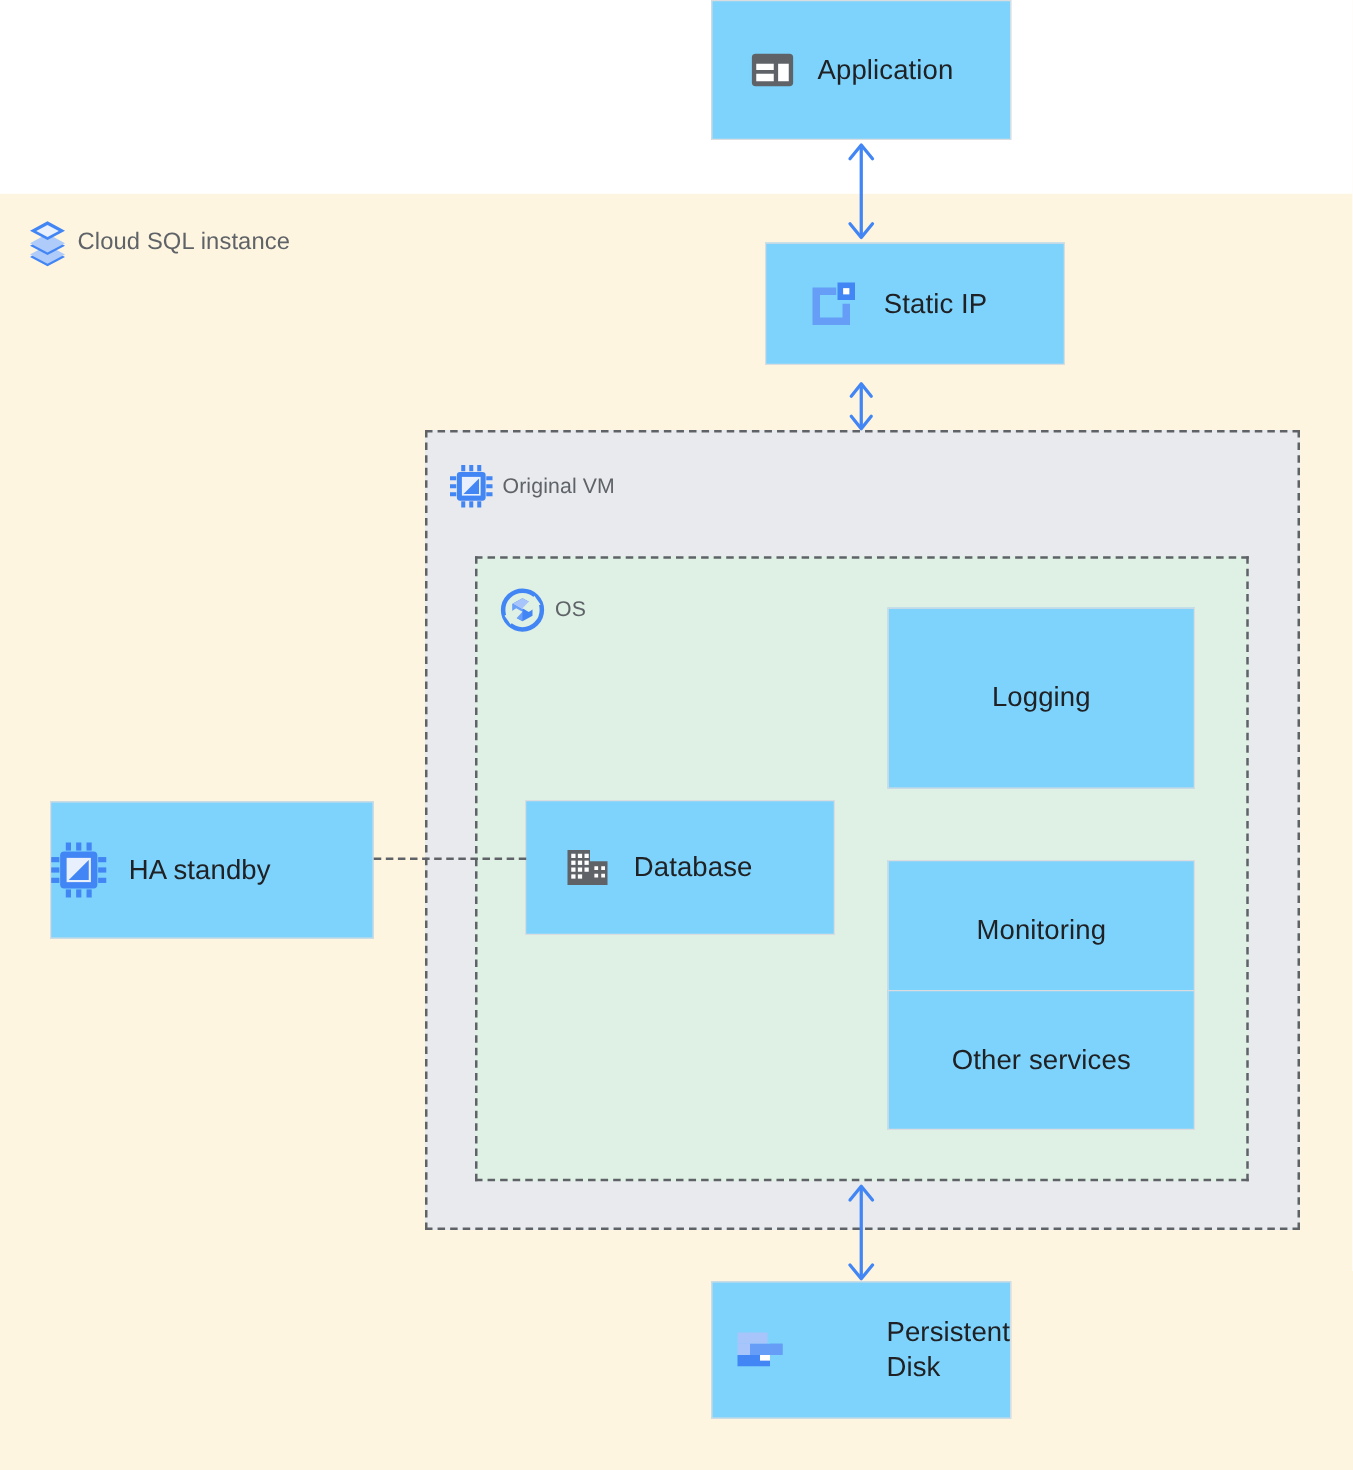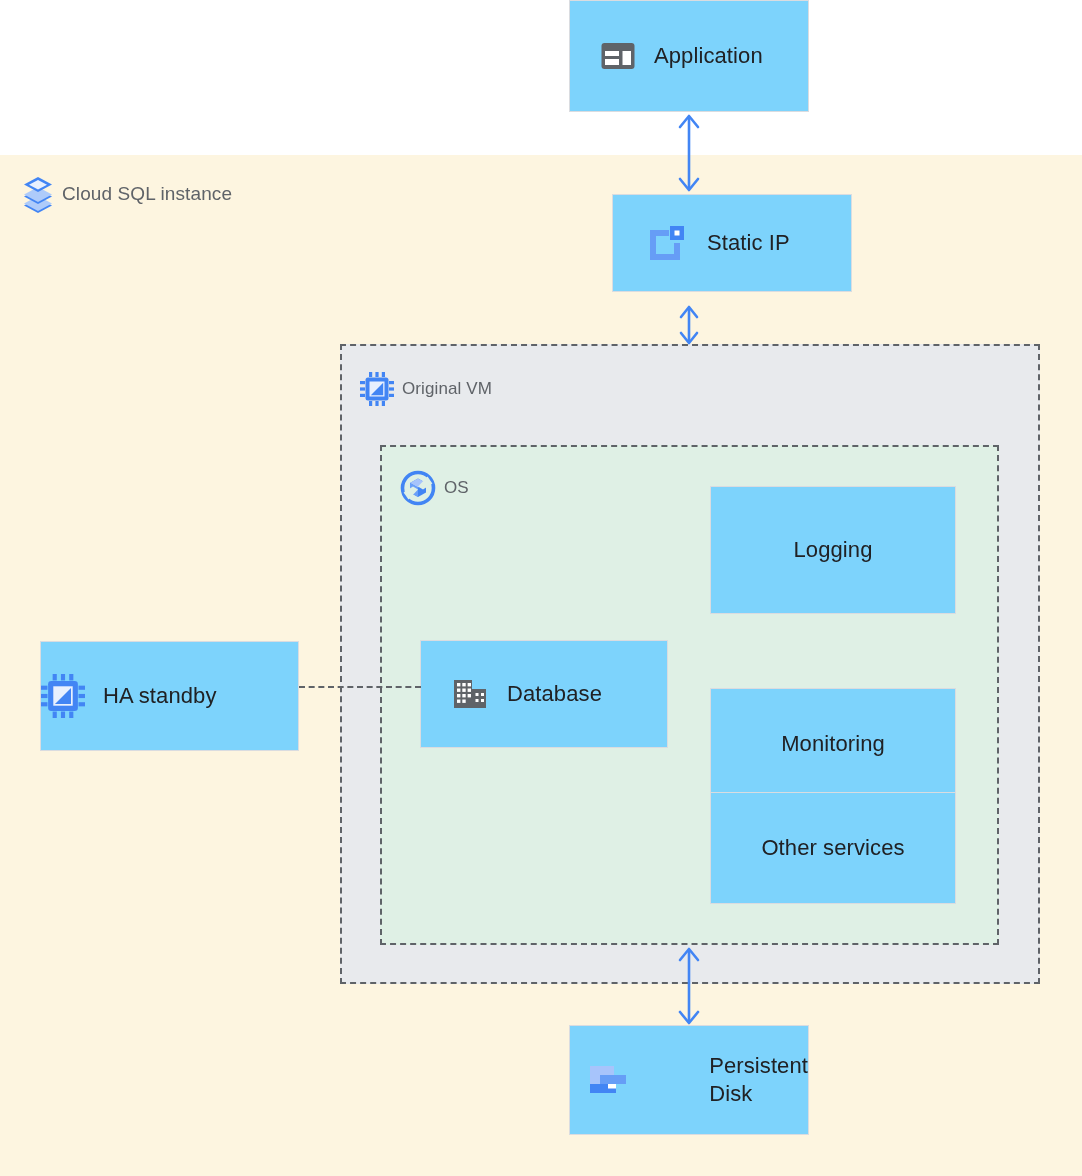--- a/index.html
+++ b/index.html
@@ -82,21 +82,21 @@
   .node .ntext {
     font-size: 22px;
     color: #202124;
     line-height: 1.28;
     letter-spacing: 0.1px;
   }
   .node.with-icon { justify-content: flex-start; padding-left: 40px; }
 
   #node-application    { left: 569px; top: 0px;    width: 240px; height: 112px; }
   #node-staticip       { left: 569px; top: 194px;  width: 240px; height: 98px; margin-left: 43px; }
-  #node-logging        { left: 710px; top: 486px;  width: 246px; height: 128px; }
+  #node-logging        { left: 710px; top: 486px;  width: 246px; height: 145px; }
   #node-monitoring     { left: 710px; top: 640px;  width: 246px; height: 112px; margin-top: 48px; }
   #node-otherservices  { left: 710px; top: 792px;  width: 246px; height: 112px; text-align: right; }
   #node-database       { left: 420px; top: 640px;  width: 248px; height: 108px; }
   #node-hastandby      { left: 40px;  top: 641px;  width: 259px; height: 110px; }
   #node-persistentdisk { left: 569px; top: 1025px; width: 240px; height: 110px; }
 
   #node-database    { padding-left: 30px; justify-content: flex-start; }
   #node-hastandby   { justify-content: flex-start; }
   #node-persistentdisk { padding-left: 18px; justify-content: space-between; }
   #node-application { padding-left: 30px; justify-content: flex-start; }

